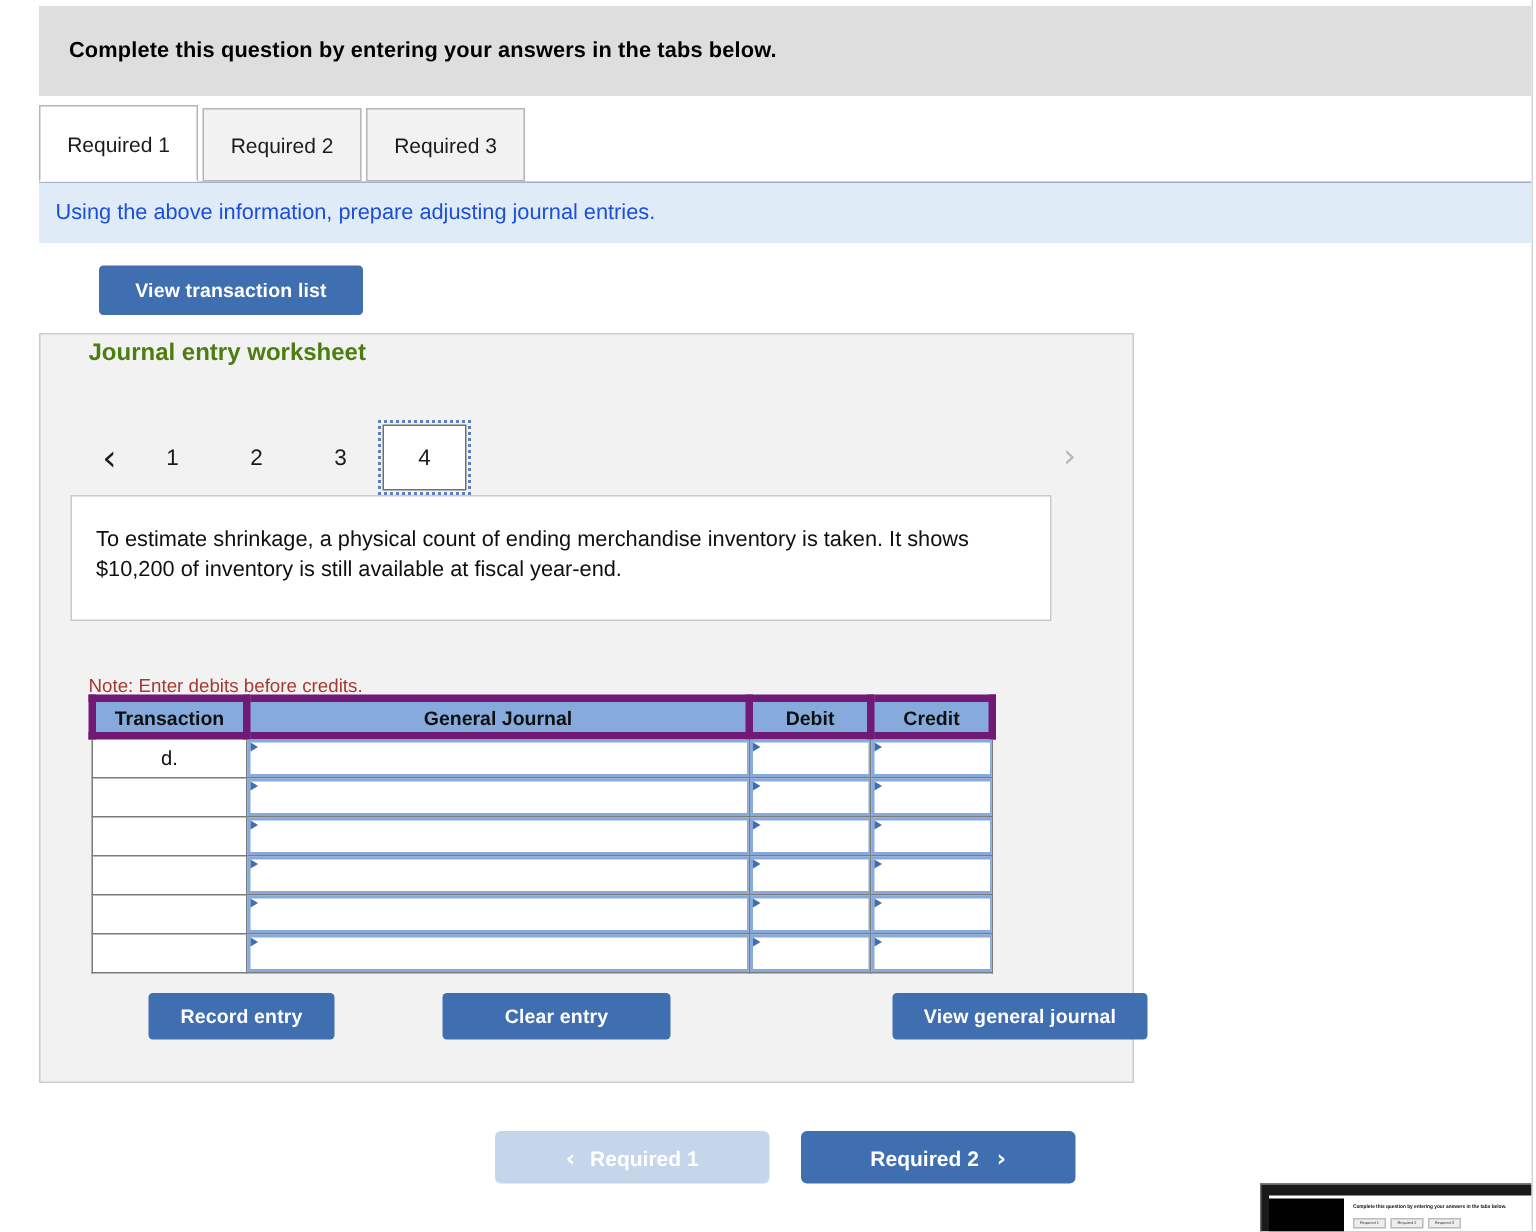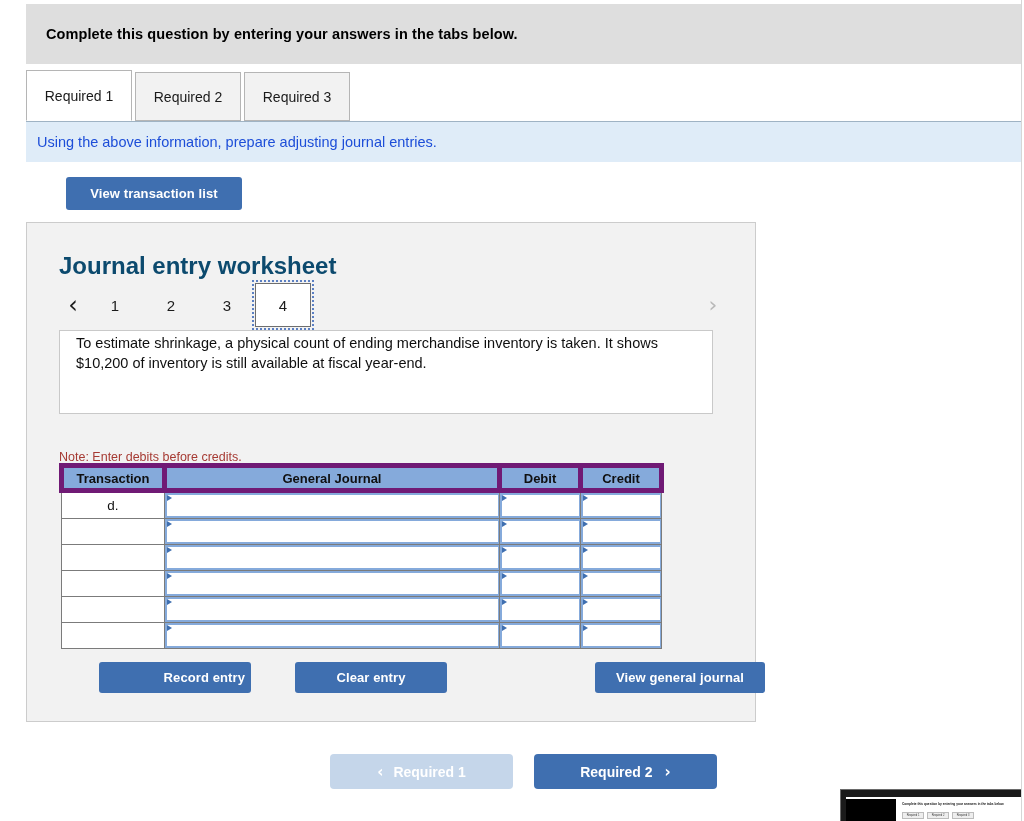--- a/index.html
+++ b/index.html
@@ -104,24 +104,24 @@
   
   .worksheet {
     position: absolute;
     left: 26px; top: 222px;
     width: 730px; height: 500px;
     background: #f2f2f2;
     border: 1px solid #cccccc;
   }
   .ws-title {
     position: absolute;
-    left: 32px; top: 29px;
-    font-size: 24px;
+    left: 32px; top: 4px;
+    font-size: 16px;
     font-weight: bold;
-    color: #0c4a6e;
+    color: #4d7c0f;
   }
 
   
   .pager {
     position: absolute;
     left: 32px; top: 58px;
     width: 668px; height: 48px;
     display: flex; align-items: center;
   }
   .pg-arrow {
@@ -149,25 +149,25 @@
     background: #ffffff;
     border: 1px solid #6e6e6e;
     outline: 2px dotted #5b7fc2;
     outline-offset: 1px;
     font-weight: normal;
   }
 
   
   .qbox {
     position: absolute;
-    left: 32px; top: 107px;
+    left: 20px; top: 107px;
     width: 654px; height: 84px;
     background: #ffffff;
     border: 1px solid #c9c9c9;
-    padding: 2px 16px;
+    padding: 19px 16px;
   }
   .qbox .txt {
     font-size: 14.5px;
     color: #0f0f0f;
     line-height: 20px;
   }
   .note {
     position: absolute;
     left: 32px; top: 208px;
     font-size: 12.5px;
@@ -231,21 +231,21 @@
     left: 2px; top: 2px;
     width: 0; height: 0;
     border-left: 5px solid #3f6fb0;
     border-top: 3px solid transparent;
     border-bottom: 3px solid transparent;
     pointer-events: none;
     z-index: 2;
   }
 
   
-  .btn-record { position: absolute; left: 32px;  top: 439px; width: 152px; height: 31px; text-align: right; }
+  .btn-record { position: absolute; left: 32px;  top: 439px; width: 124px; height: 31px; }
   .btn-clear  { position: absolute; left: 228px; top: 439px; width: 152px; height: 31px; }
   .btn-viewgj { position: absolute; left: 528px; top: 439px; width: 170px; height: 31px; }
 
   
   .nav-prev {
     position: absolute;
     left: 330px; top: 754px;
     width: 183px; height: 35px;
     background: #c5d6ea;
     color: #ffffff;

